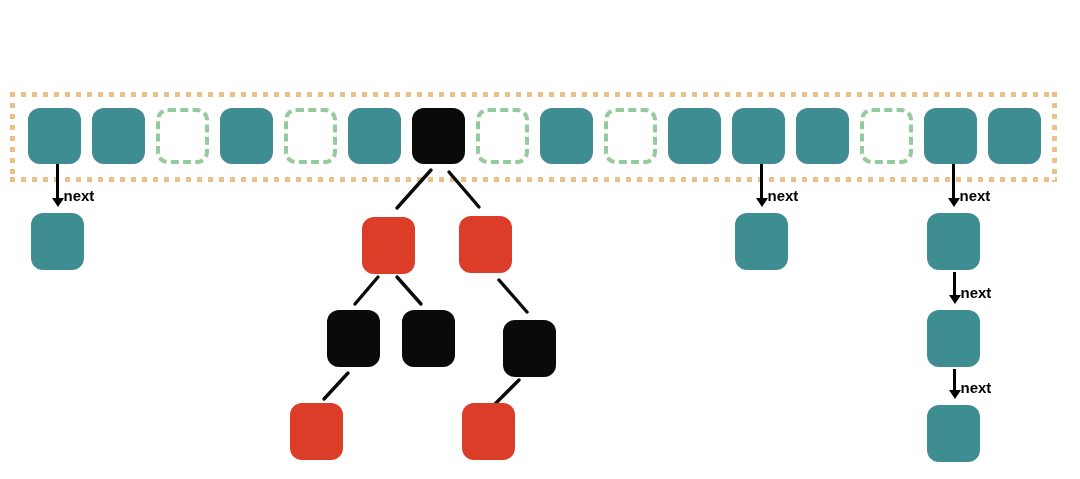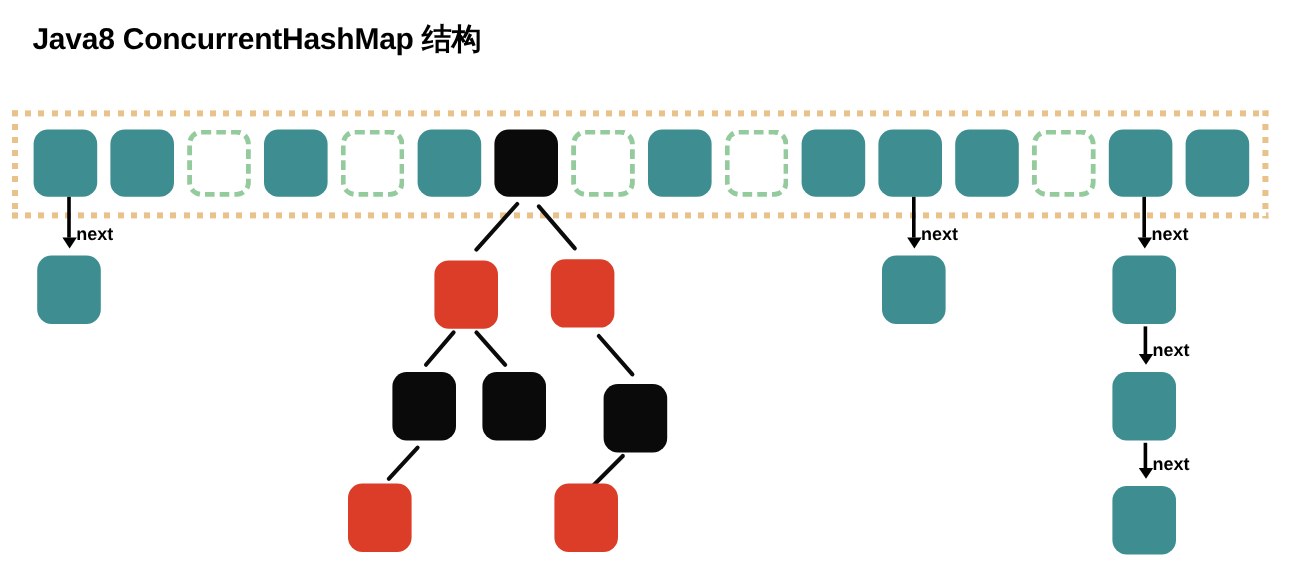--- a/index.html
+++ b/index.html
@@ -38,21 +38,20 @@
     border-left:6px solid transparent;border-right:6px solid transparent;border-top:9px solid #000;}
   .next-label{position:absolute;font-size:15px;font-weight:700;color:#000;line-height:1;}
   #edges{position:absolute;left:0;top:0;pointer-events:none;}
   #edges line{stroke:var(--edge-black,#0b0b0b);stroke-width:3.4;stroke-linecap:round;}
   #diagram{position:absolute;left:0;top:0;width:1080px;height:408px;}
 </style>
 </head>
 <body>
 
 <div id="canvas">
-  <div class="title">Java8 ConcurrentHashMap 结构</div>
 
   <div id="array-box">
     <div class="dot-h" style="left:0;top:0;width:100%;"></div>
     <div class="dot-h" style="left:0;bottom:0;width:100%;"></div>
     <div class="dot-v" style="left:0;top:0;height:100%;"></div>
     <div class="dot-v" style="right:0;top:0;height:100%;"></div>
   </div>
 
   <svg id="edges" width="1080" height="479">
       <line x1="431" y1="170" x2="397" y2="208"></line>

